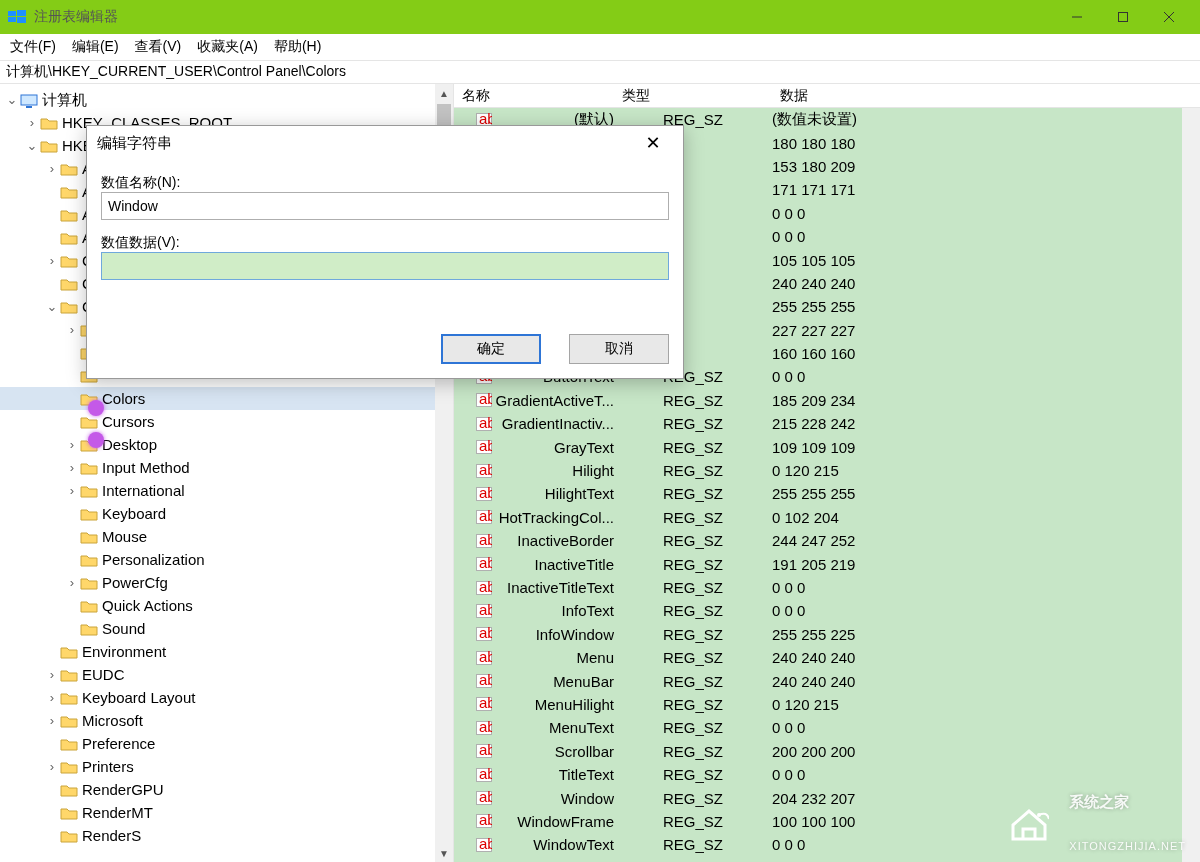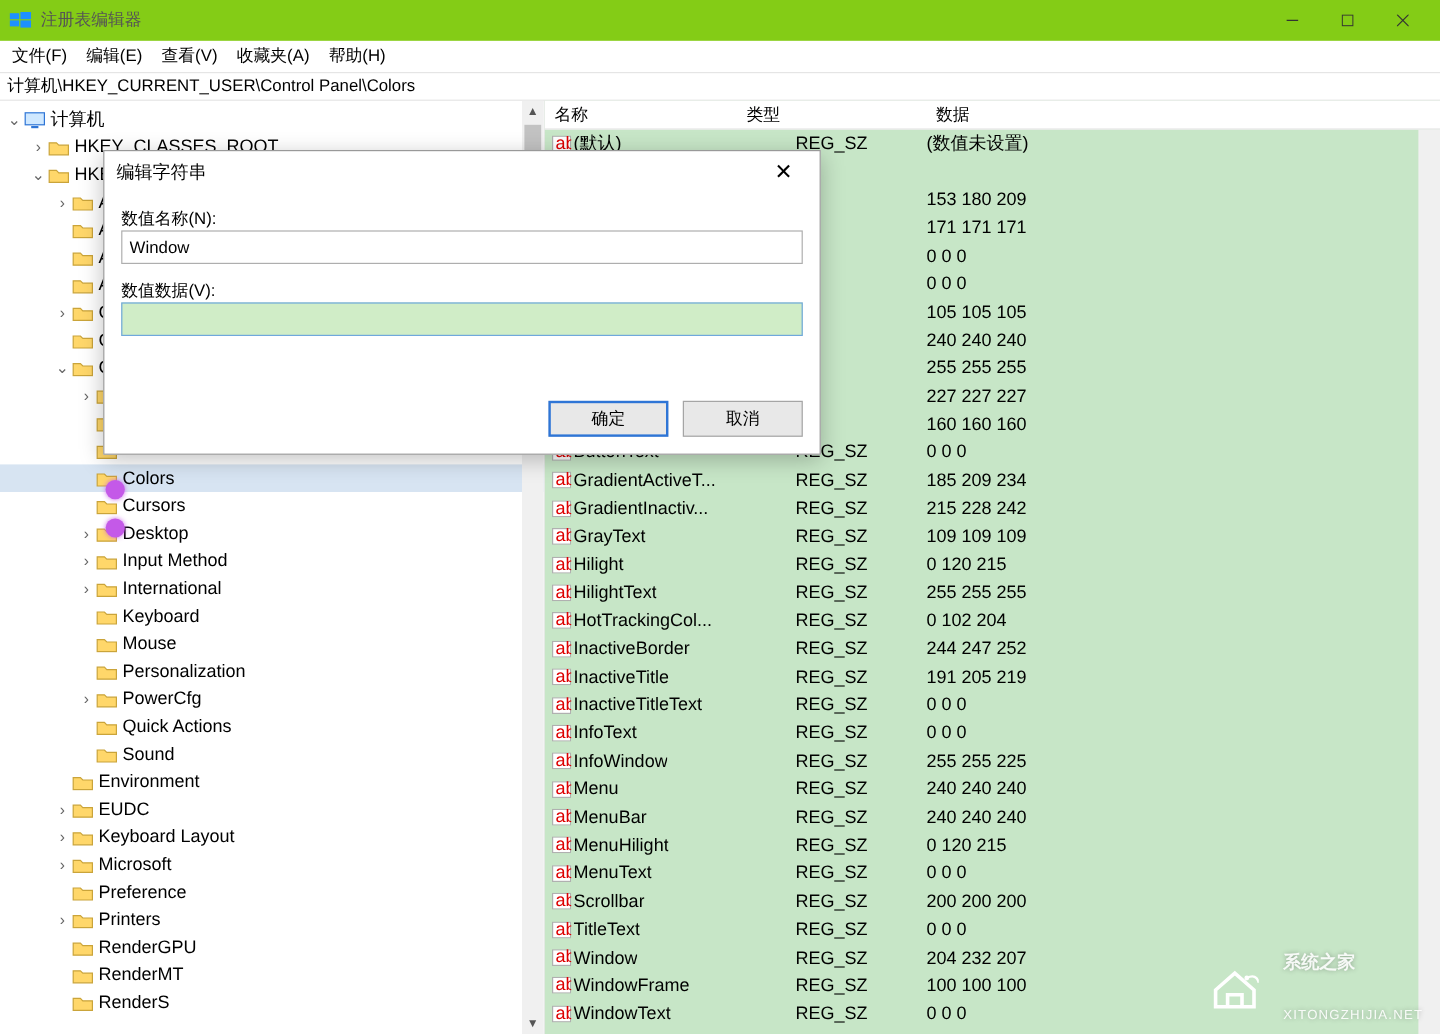--- a/index.html
+++ b/index.html
@@ -38,35 +38,35 @@
 .tree .label { font-size:15px; }
 
 
 .list-pane { flex:1; position:relative; background:#c7e6c7; }
 .list-header { position:absolute; left:0; right:0; top:0; height:24px; background:#fff; border-bottom:1px solid #e5e5e5; display:flex; align-items:center; z-index:2;}
 .list-header .col { padding:0 8px; font-size:14px; }
 .list-header .c1{ width:160px;} .list-header .c2{ width:158px;} .list-header .c3{ flex:1;}
 .list-body { position:absolute; left:0; right:18px; top:24px; bottom:0; overflow:hidden;}
 .list-body .lrow { display:flex; align-items:center; height:23.4px; }
 .list-body .lrow .ic { width:20px; display:flex; align-items:center; justify-content:center; }
-.list-body .lrow .c1{ width:160px; padding-left:4px; display:flex; align-items:center; overflow:hidden; white-space:nowrap;}
+.list-body .lrow .c1{ width:160px; padding-left:20px; display:flex; align-items:center; overflow:hidden; white-space:nowrap;justify-content:space-between;}
 .list-body .lrow .c1 .txt{ overflow:hidden; text-overflow:ellipsis; }
 .list-body .lrow .c2{ width:158px;text-align:center; }
 .list-body .lrow .c3{ flex:1; }
 .list-scroll { position:absolute; right:0; top:24px; bottom:0; width:18px; background:#f0f0f0; }
 
 
 .dialog { position:absolute; left:86px; top:125px; width:598px; height:254px; background:#fff; border:1px solid #999; box-shadow:0 4px 18px rgba(0,0,0,.25); z-index:10; }
 .dialog .dlg-title { height:34px; display:flex; align-items:center; padding:0 10px; font-size:15px; }
 .dialog .dlg-title .close { margin-left:auto; width:40px; text-align:center; font-size:18px;}
 .dialog .dlg-body { padding:8px 14px 0 14px; }
 .dialog label { display:block; font-size:14px; margin-top:6px; }
 .dialog input.tb { width:100%; height:28px; border:1px solid #aeaeae; padding:0 6px; font-size:14px; background:#fff;}
 .dialog input.tb.green { background:#d0edc7; border:1px solid #6fa8dc;}
-.dialog .btnrow { position:absolute; right:14px; bottom:14px; display:flex; gap:12px;}
+.dialog .btnrow { position:absolute; right:14px; bottom:14px; display:flex; gap:28px;}
 .dialog button { width:100px; height:30px; border:1px solid #a5a5a5; background:#e8e8e8; font-size:14px;}
 .dialog button.primary { border:2px solid #2e75d6; background:#e8e8e8;}
 
 .caret-marker { position:absolute; width:16px; height:16px; background:#c459e8; border-radius:50%; box-shadow:0 0 4px rgba(196,89,232,.9); z-index:11;}
 
 
 .watermark { position:absolute; right:14px; bottom:10px; color:rgba(255,255,255,.9); font-size:22px; font-weight:600; text-shadow:0 0 4px rgba(0,0,0,.3); display:flex; align-items:center; gap:20px;}
 .watermark .house { width:40px; height:36px; }
 .watermark .sub { font-size:11px; letter-spacing:1px; font-weight:400;margin-top:28px;}
 
@@ -483,20 +483,21 @@
           <div class="c1">
             <span class="ic">
               <svg class="ab-icon" viewBox="0 0 16 14">
                 <rect x="0.5" y="0.5" width="15" height="13" fill="#fff" stroke="#b0b0b0"></rect>
                 <text x="3" y="11" font-size="10" fill="#d00" font-family="monospace">ab</text>
               </svg>
             </span>
             <span class="txt"></span>
           </div>
           <div class="c2"></div>
+          <div class="c3">180 180 180</div>
         </div>
         <div class="lrow">
           <div class="c1">
             <span class="ic">
               <svg class="ab-icon" viewBox="0 0 16 14">
                 <rect x="0.5" y="0.5" width="15" height="13" fill="#fff" stroke="#b0b0b0"></rect>
                 <text x="3" y="11" font-size="10" fill="#d00" font-family="monospace">ab</text>
               </svg>
             </span>
             <span class="txt"></span>

